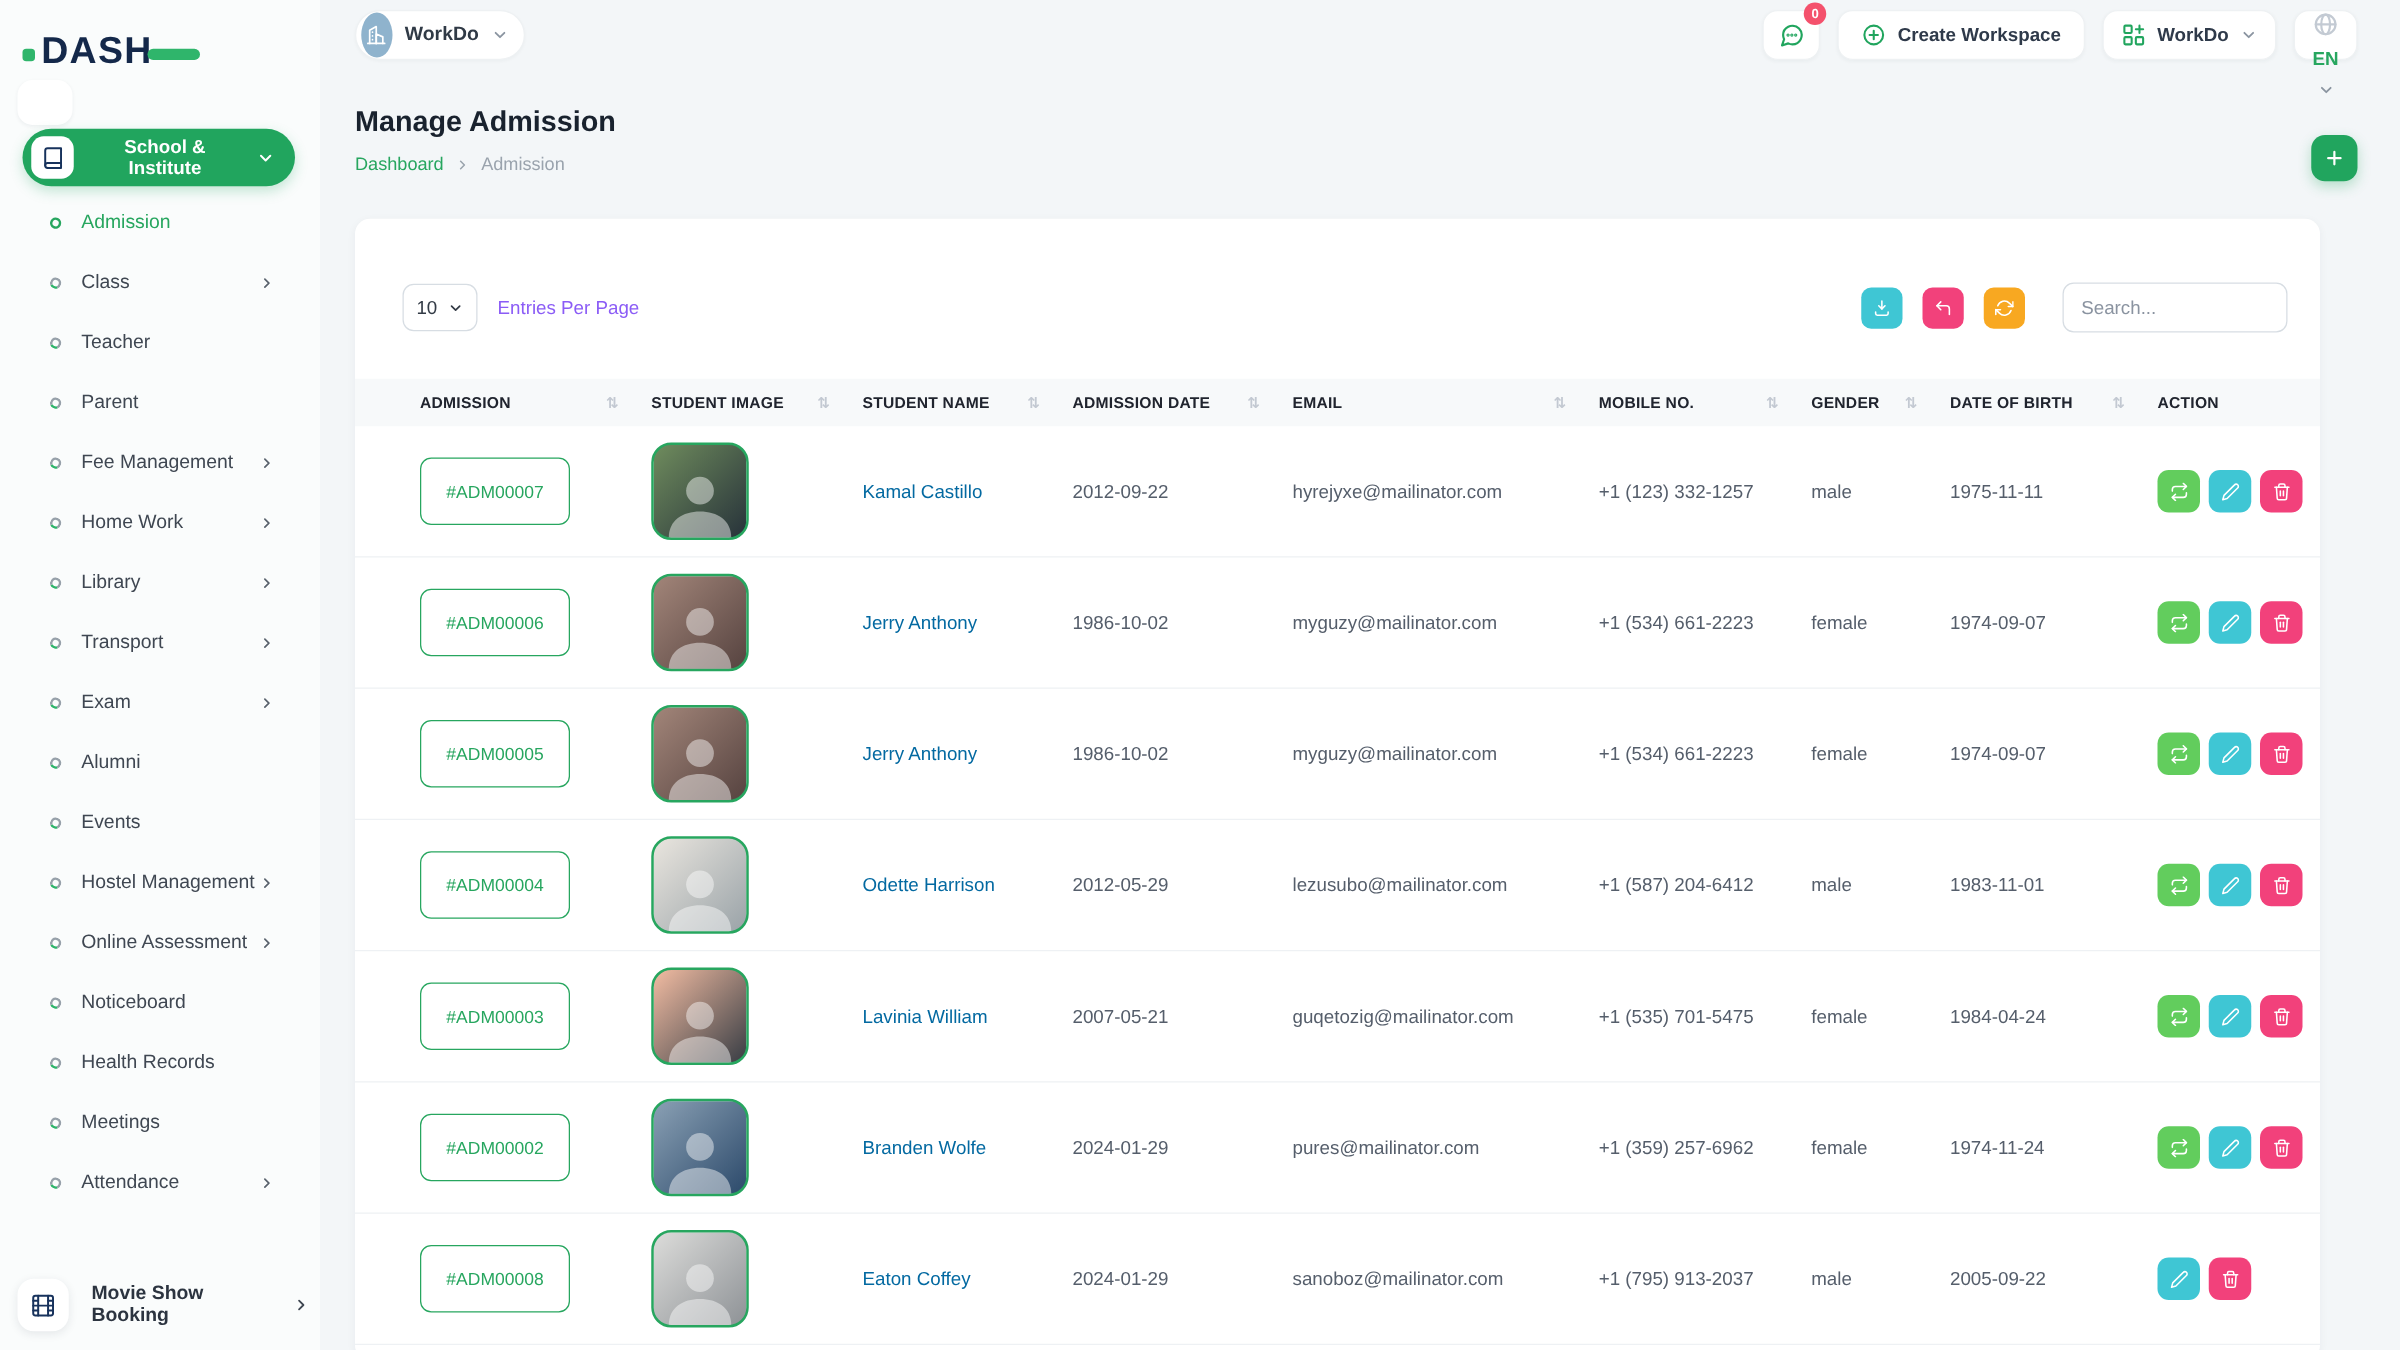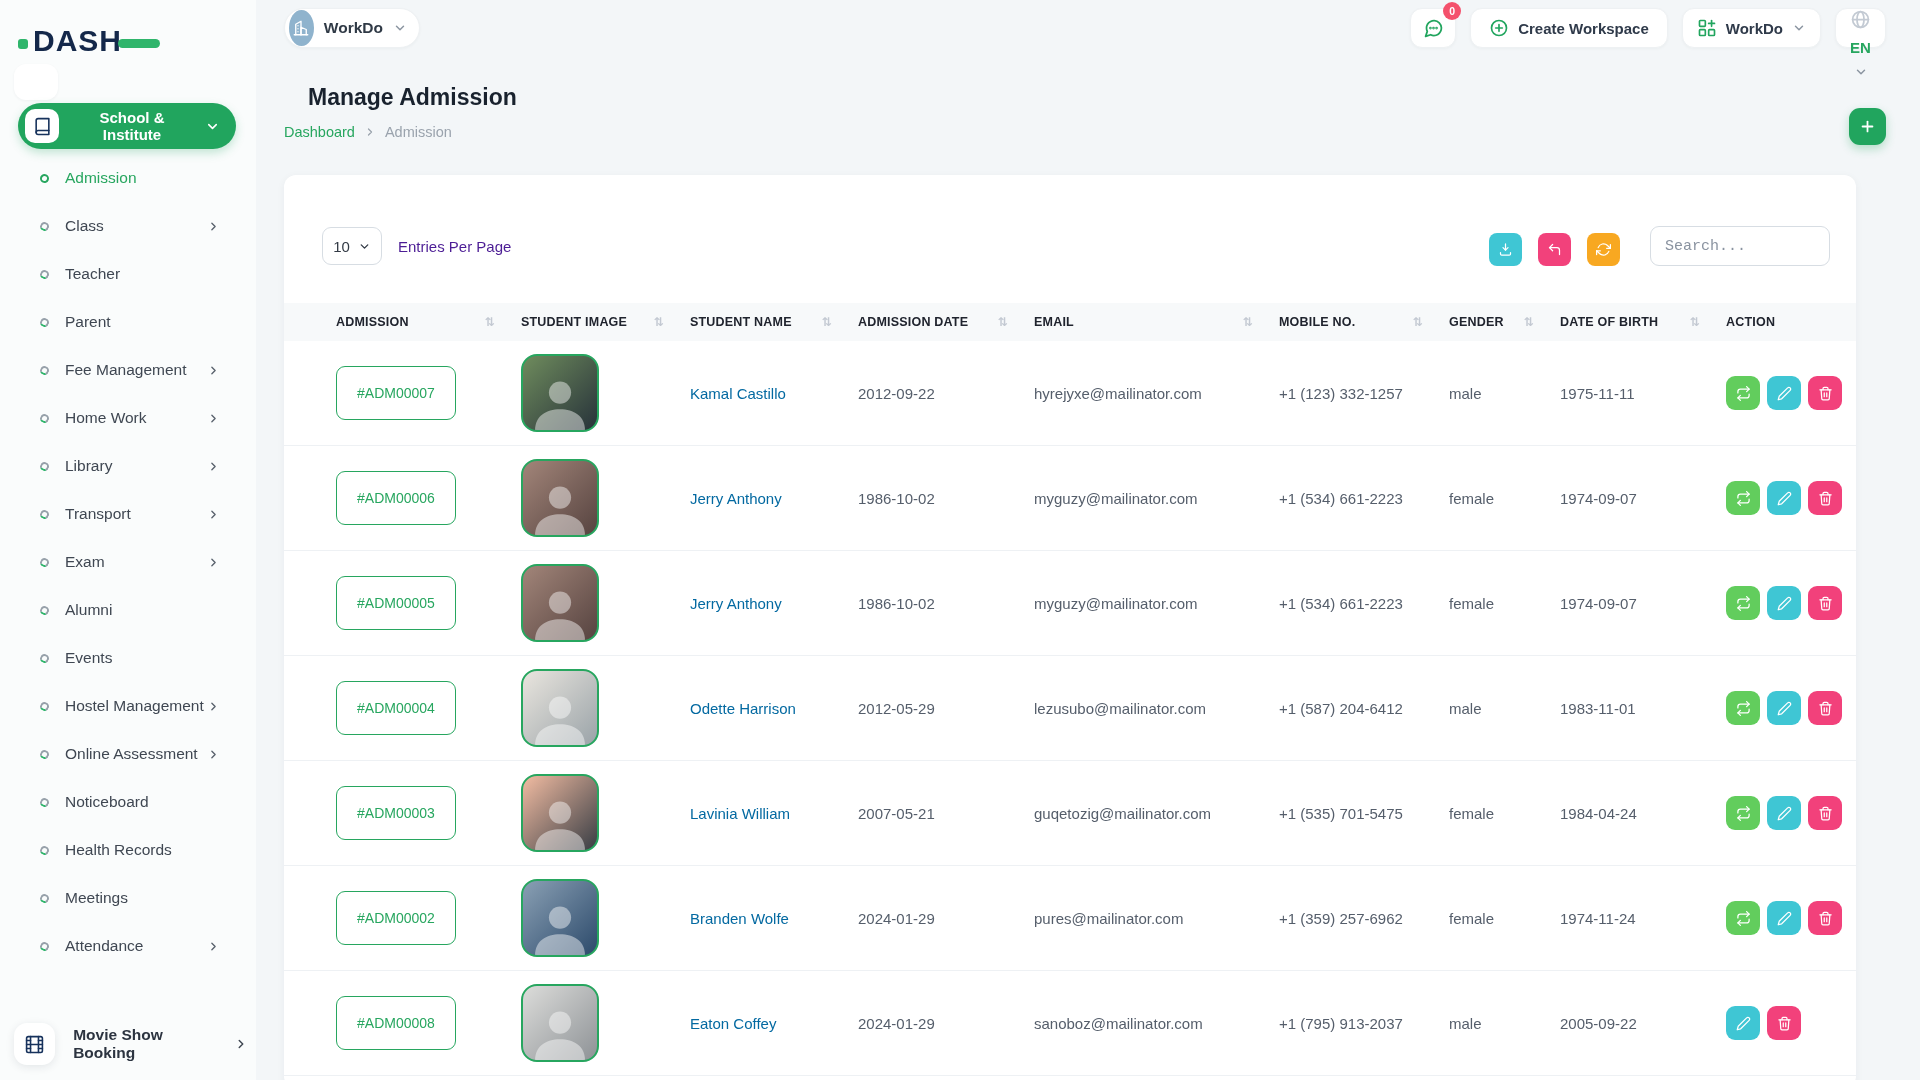--- a/index.html
+++ b/index.html
@@ -54,34 +54,34 @@
   .cw-pill { padding:0 18px; gap:9px; color:#21a55e; }
   .cw-label { font-size:15px; font-weight:600; color:#2f3a4a; }
   .wd-pill { padding:0 14px; gap:9px; color:#21a55e; }
   .wd-label { font-size:15px; font-weight:700; color:#2f3a4a; }
   .lang-pill { padding:0 14px; gap:9px;flex-direction:column; }
   .globe { color:#c3cad3; }
   .lang-label { font-size:15px; font-weight:700; color:#27a65f; }
 
   
   .main { position:absolute; left:256px; top:58px; right:0; bottom:0; }
-  .page-title { position:absolute; left:28px; top:26px; font-size:23px; font-weight:700; color:#19222e;margin-left:24px; }
+  .page-title { position:absolute; left:28px; top:26px; font-size:23px; font-weight:700; color:#19222e; }
   .breadcrumb { position:absolute; left:28px; top:66px; display:flex; align-items:center; gap:9px; font-size:14.5px; }
   .bc-link { color:#27a65f; cursor:pointer; }
   .bc-sep { color:#9aa3ad; }
   .bc-current { color:#9aa3ad; }
   .add-btn { position:absolute; right:34px; top:50px; width:37px; height:37px; border:none; border-radius:11px; background:#21a55e; color:#fff; display:flex; align-items:center; justify-content:center; cursor:pointer; box-shadow:0 4px 10px rgba(33,165,94,.3); }
 
   .card { position:absolute; left:28px; right:64px; top:117px; bottom:-8px; background:#fff; border-radius:12px; box-shadow:0 2px 8px rgba(25,40,60,.05); overflow:hidden; }
 
   .controls { display:flex; align-items:center; justify-content:space-between; padding:52px 26px 0 38px; height:90px; }
   .controls-left { display:flex; align-items:center; gap:16px; }
   .entries-select { height:38px; width:60px; border:1px solid #d7dde3; border-radius:9px; background:#fff; display:flex; align-items:center; justify-content:center; gap:8px; font-size:15px; color:#333b46; cursor:pointer; }
-  .entries-label { font-size:15px; color:#4c1d95; }
-  .controls-right { display:flex; align-items:flex-end; gap:16px;font-family:Liberation Mono, monospace; }
+  .entries-label { font-size:15px; color:#8b5cf6; }
+  .controls-right { display:flex; align-items:center; gap:16px; }
   .sqbtn { width:33px; height:33px; border:none; border-radius:8px; color:#fff; display:flex; align-items:center; justify-content:center; cursor:pointer; }
   .sqbtn.download { background:#3fc6d4; }
   .sqbtn.undo { background:#f2417b; }
   .sqbtn.refresh { background:#f8a821; }
   .search-input { margin-left:14px; width:180px; height:40px; border:1px solid #d7dde3; border-radius:9px; padding:0 14px; font-size:15px; color:#333b46; font-family:inherit; outline:none; background:#fff; }
   .search-input::placeholder { color:#8a93a0; }
 
   .grid-row { display:grid; grid-template-columns:185px 169px 168px 176px 245px 170px 111px 166px 1fr; padding:0 14px 0 52px; align-items:center; }
   .thead { height:38px; background:#f7f9fa; margin-top:38px; }
   .th { display:flex; align-items:center; justify-content:space-between; padding-right:26px; font-size:12.5px; font-weight:700; color:#20242e; letter-spacing:.2px; }

